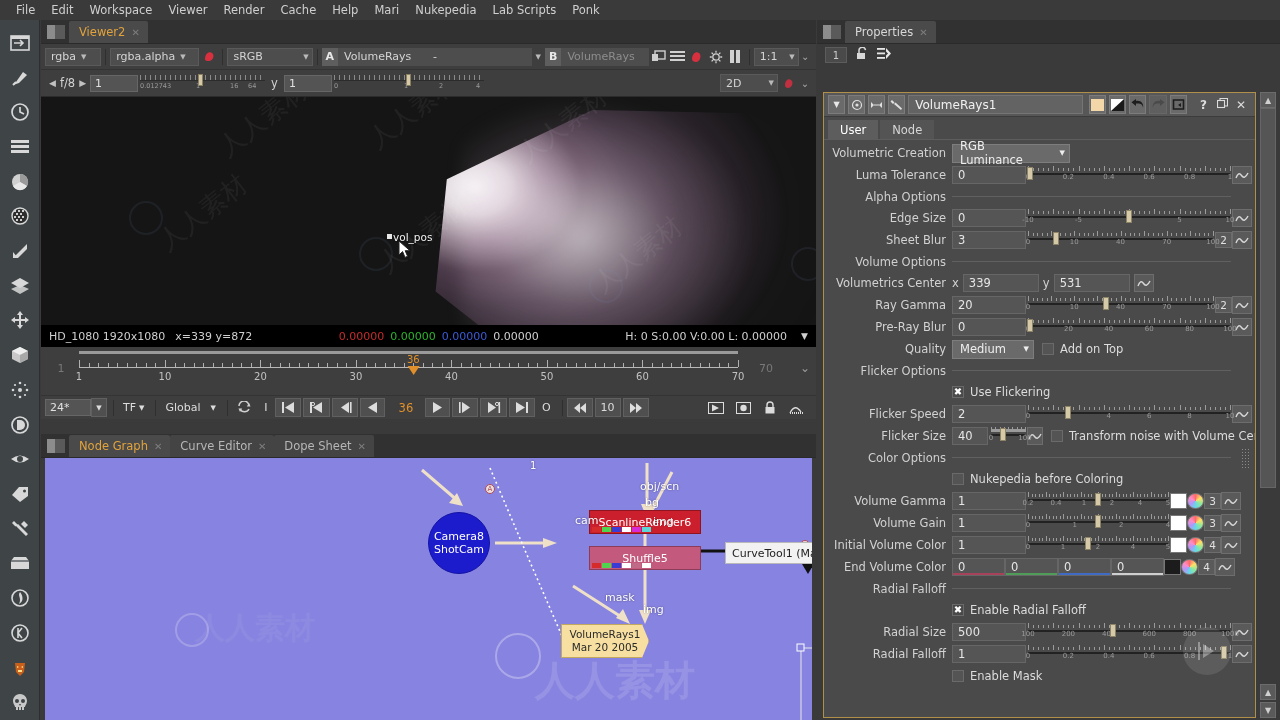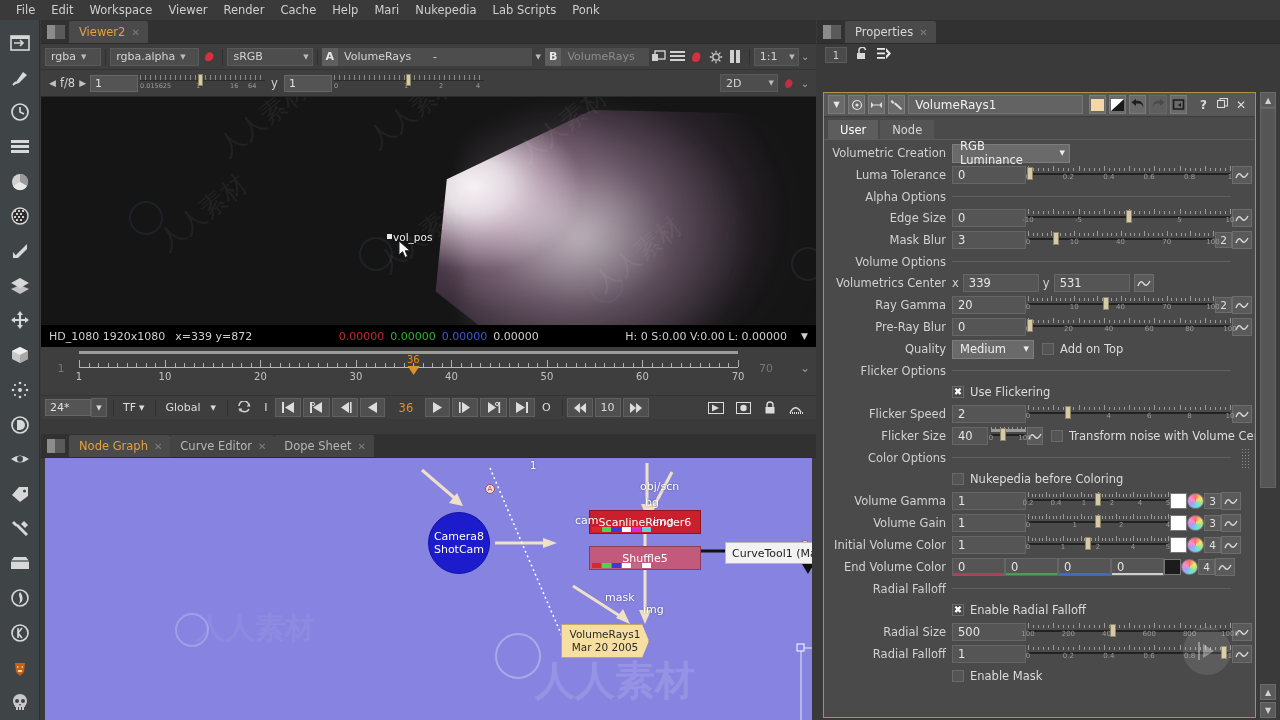--- a/index.html
+++ b/index.html
@@ -610,21 +610,21 @@
     <div class="vtoolrow2">
       <span style="color:#c2c2c2;font-size:9px;padding:0 4px">◀</span>
       <span style="font-size:11.5px;color:#d2d2d2">f/8</span>
       <span style="color:#c2c2c2;font-size:9px;padding:0 4px">▶</span>
       <div class="numfield" style="width:48px">1</div>
       <div style="position:relative;width:125px;height:20px;margin-left:2px">
         <div style="position:absolute;left:0;right:0;top:7px;height:1px;background:#2b2b2b"></div>
         <div style="position:absolute;left:0;top:2px;right:0;height:5px;
            background:repeating-linear-gradient(90deg,#8a8a8a 0 1px,transparent 1px 5px)"></div>
         <div style="position:absolute;left:58px;top:1px;width:5px;height:12px;background:#d6c9a8;border:1px solid #8a8060"></div>
-        <span style="position:absolute;left:0;top:9px;font-size:6.5px;color:#9a9a9a">0.015625</span>
+        <span style="position:absolute;left:0;top:9px;font-size:6.5px;color:#9a9a9a">0.012743</span>
         <span style="position:absolute;left:56px;top:9px;font-size:6.5px;color:#9a9a9a">1</span>
         <span style="position:absolute;left:90px;top:9px;font-size:6.5px;color:#9a9a9a">16</span>
         <span style="position:absolute;left:108px;top:9px;font-size:6.5px;color:#9a9a9a">64</span>
       </div>
       <span style="font-size:11.5px;color:#d2d2d2;padding:0 6px">y</span>
       <div class="numfield" style="width:48px">1</div>
       <div style="position:relative;width:150px;height:20px;margin-left:2px">
         <div style="position:absolute;left:0;right:0;top:7px;height:1px;background:#2b2b2b"></div>
         <div style="position:absolute;left:0;top:2px;right:0;height:5px;
            background:repeating-linear-gradient(90deg,#8a8a8a 0 1px,transparent 1px 5px)"></div>
@@ -1238,21 +1238,21 @@
               <div class="tkl" style="left:100%">10</div>
               <div class="handle" style="left:50%"></div>
             </div>
             <div class="animbtn">
               <svg width="14" height="11" viewBox="0 0 14 11">
                 <path d="M1 8 Q3.5 1,6.5 5.5 Q9.5 10,13 3" fill="none" stroke="#d8d8d8" stroke-width="1.4"></path>
               </svg>
             </div>
           </div>
           <div class="prow">
-            <div class="plabel">Mask Blur</div>
+            <div class="plabel">Sheet Blur</div>
             <div class="pinput" style="flex: 0 0 74px;">3</div>
             <div class="slider">
               <div class="track"></div>
               <div class="tk" style="left:0%;height:5px;top:0px"></div>
               <div class="tk" style="left:2.5%;height:3px;top:2px"></div>
               <div class="tk" style="left:5%;height:3px;top:2px"></div>
               <div class="tk" style="left:7.5%;height:3px;top:2px"></div>
               <div class="tk" style="left:10%;height:3px;top:2px"></div>
               <div class="tk" style="left:12.5%;height:5px;top:0px"></div>
               <div class="tk" style="left:15%;height:3px;top:2px"></div>

